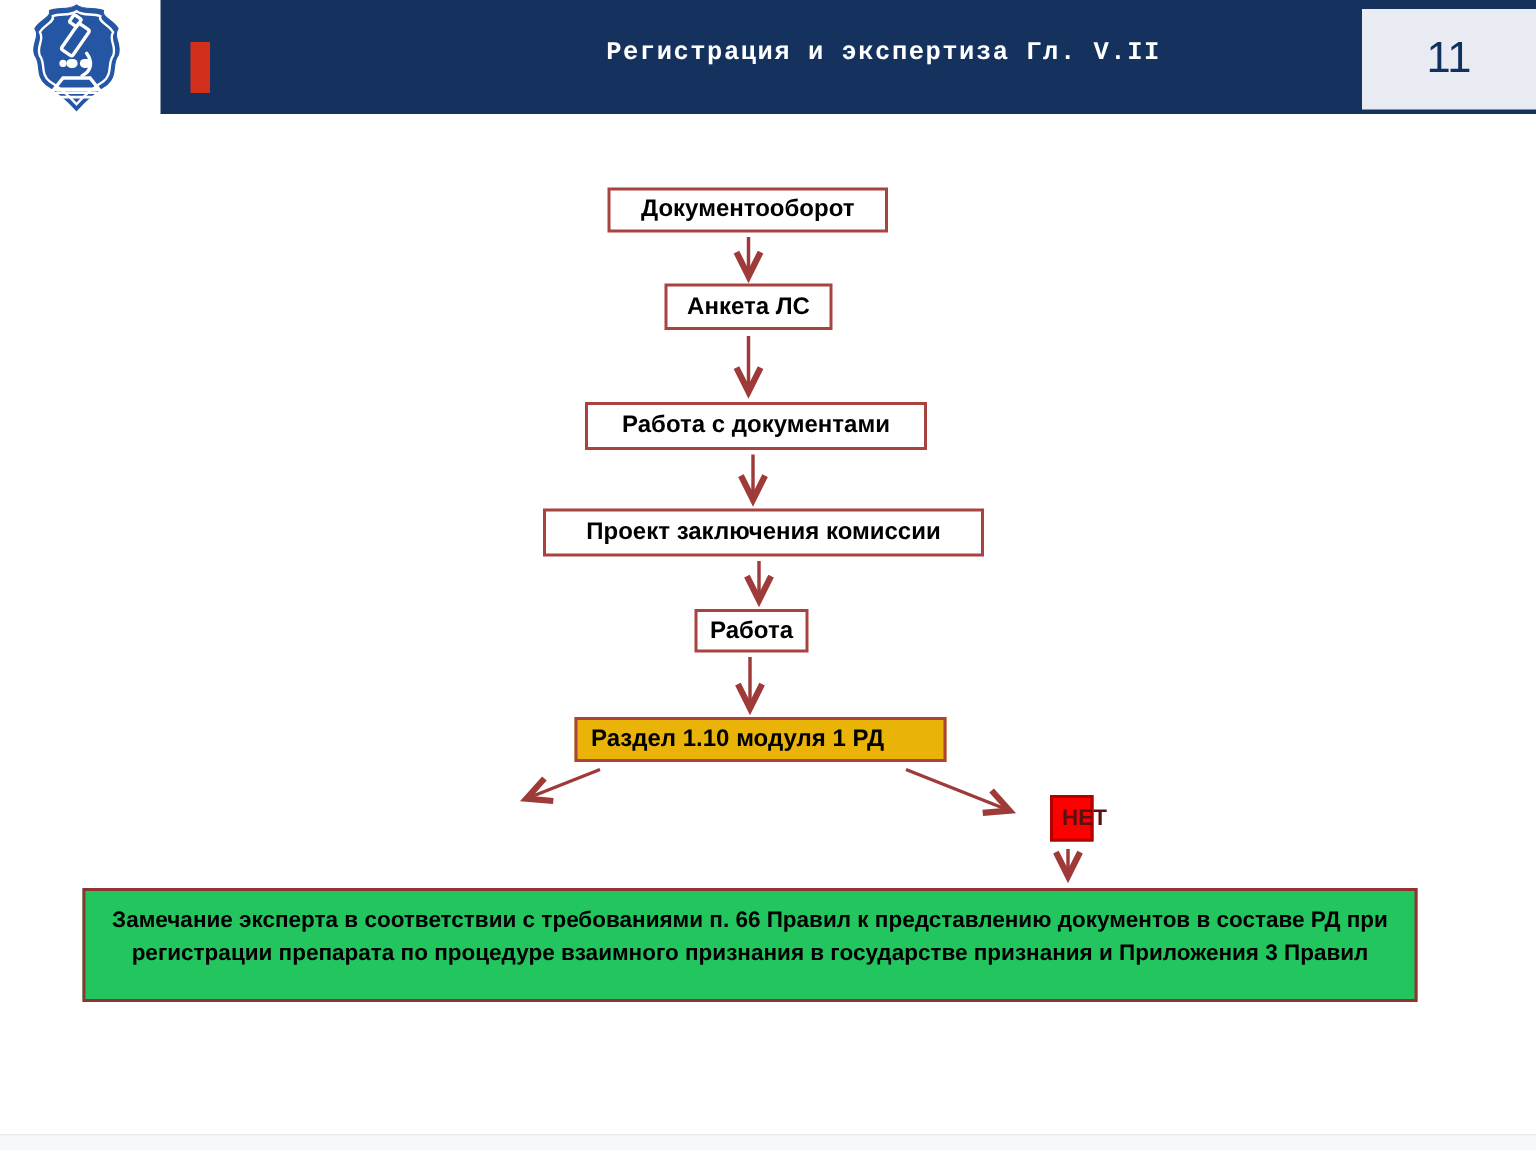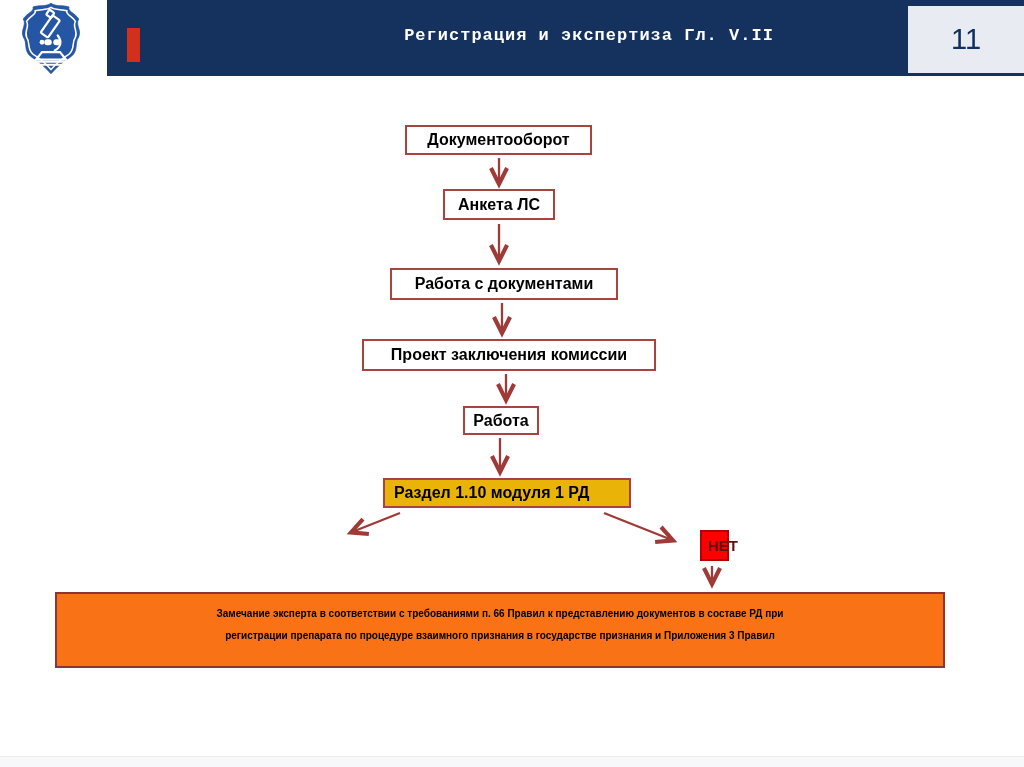--- a/index.html
+++ b/index.html
@@ -31,22 +31,22 @@
     border:2px solid #a84340;color:#000;font-weight:bold;font-size:16px;
     display:flex;align-items:center;justify-content:center;white-space:nowrap;
   }
   .fbox.gray{background:#eab308;justify-content:flex-start;padding-left:9px;}
   .fbox.red{
     background:#fe0000;border:2px solid #b00000;color:#5c1010;font-size:15px;
     justify-content:flex-start;padding-left:6px;
   }
   .note-box{
     position:absolute;box-sizing:border-box;left:55px;top:592px;width:890px;height:76px;
-    background:#f97316;border:2px solid #8f3432;color:#000;
-    font-weight:bold;font-size:10px;text-align:center;padding-top:9px;line-height:22px;
+    background:#22c55e;border:2px solid #8f3432;color:#000;
+    font-weight:bold;font-size:15px;text-align:center;padding-top:9px;line-height:22px;
   }
   .arrows{position:absolute;left:0;top:0;pointer-events:none;}
   .bottom-strip{
     position:absolute;left:0;top:756px;width:1024px;height:11px;
     background:#f7f8f9;border-top:1px solid #ebebeb;
   }
 </style>
 </head>
 <body>
 

